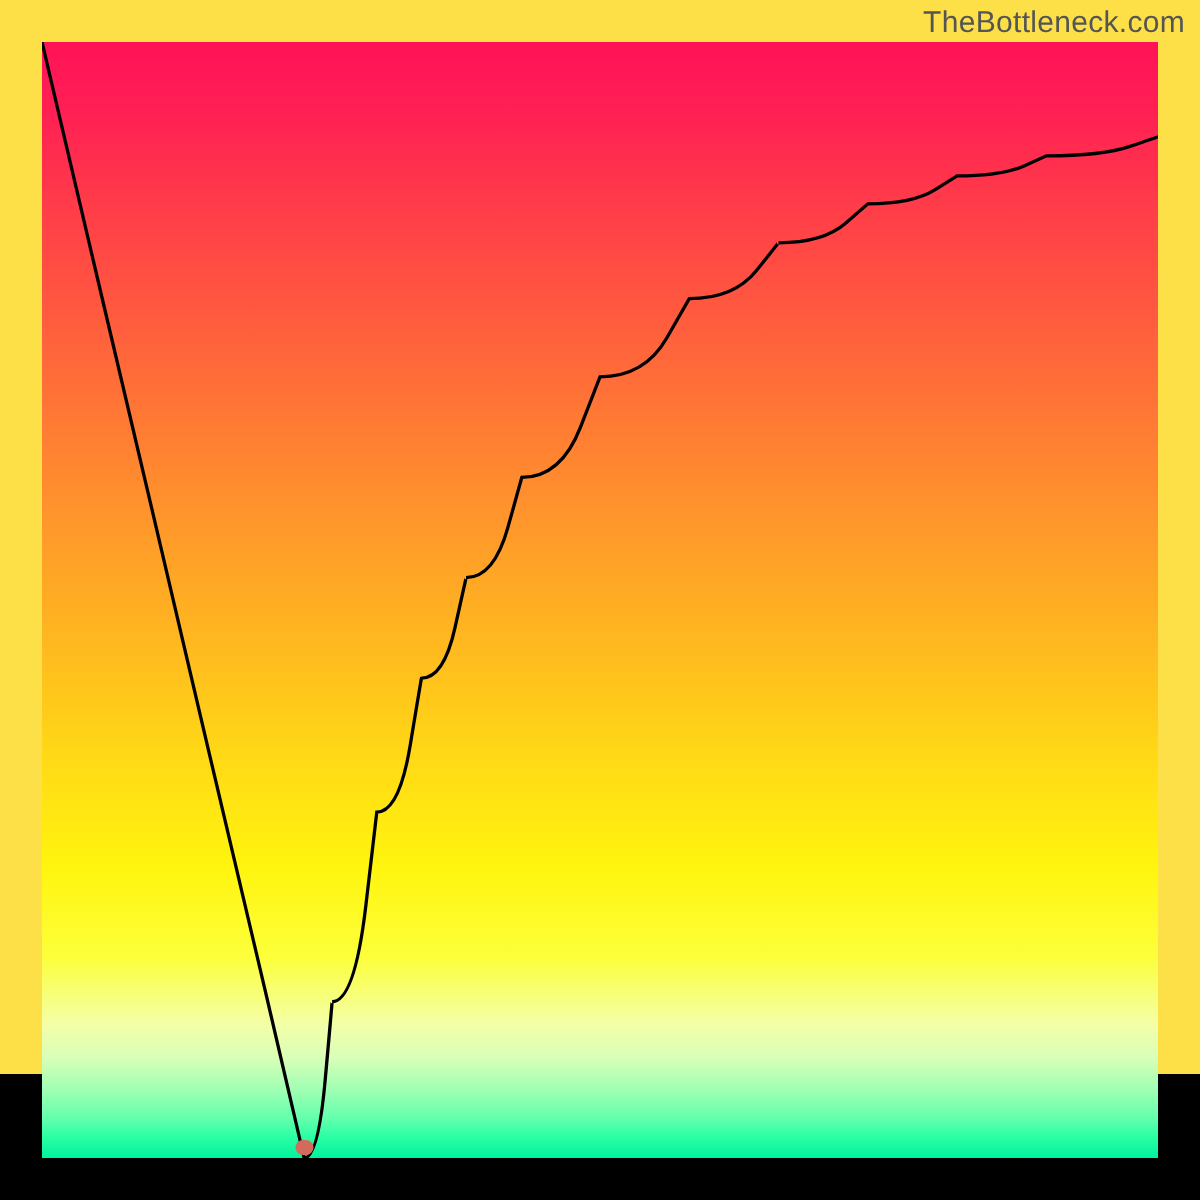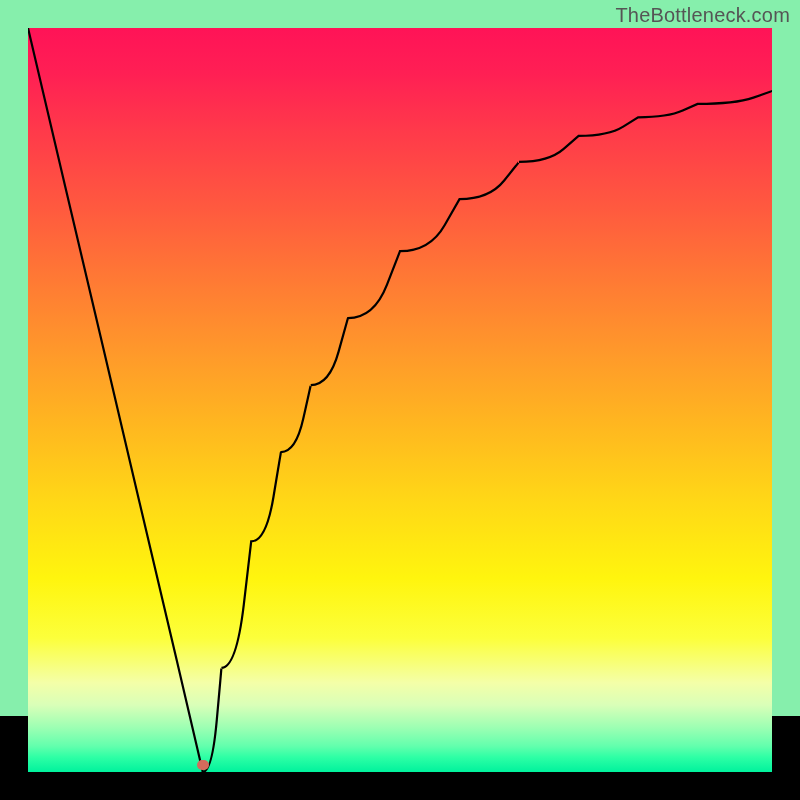--- a/index.html
+++ b/index.html
@@ -8,21 +8,21 @@
     width: 800px;
     height: 800px;
     background: #000;
     font-family: Arial, Helvetica, sans-serif;
     overflow: hidden;
   }
   .frame {
     position: relative;
     width: 800px;
     height: 716px;
-    background: #86efac;
+    background: #fde047;
   }
   .watermark {
     position: absolute;
     top: 4px;
     right: 10px;
     color: #555;
     font-size: 20px;
     font-weight: 500;
     letter-spacing: 0.2px;
     z-index: 5;

